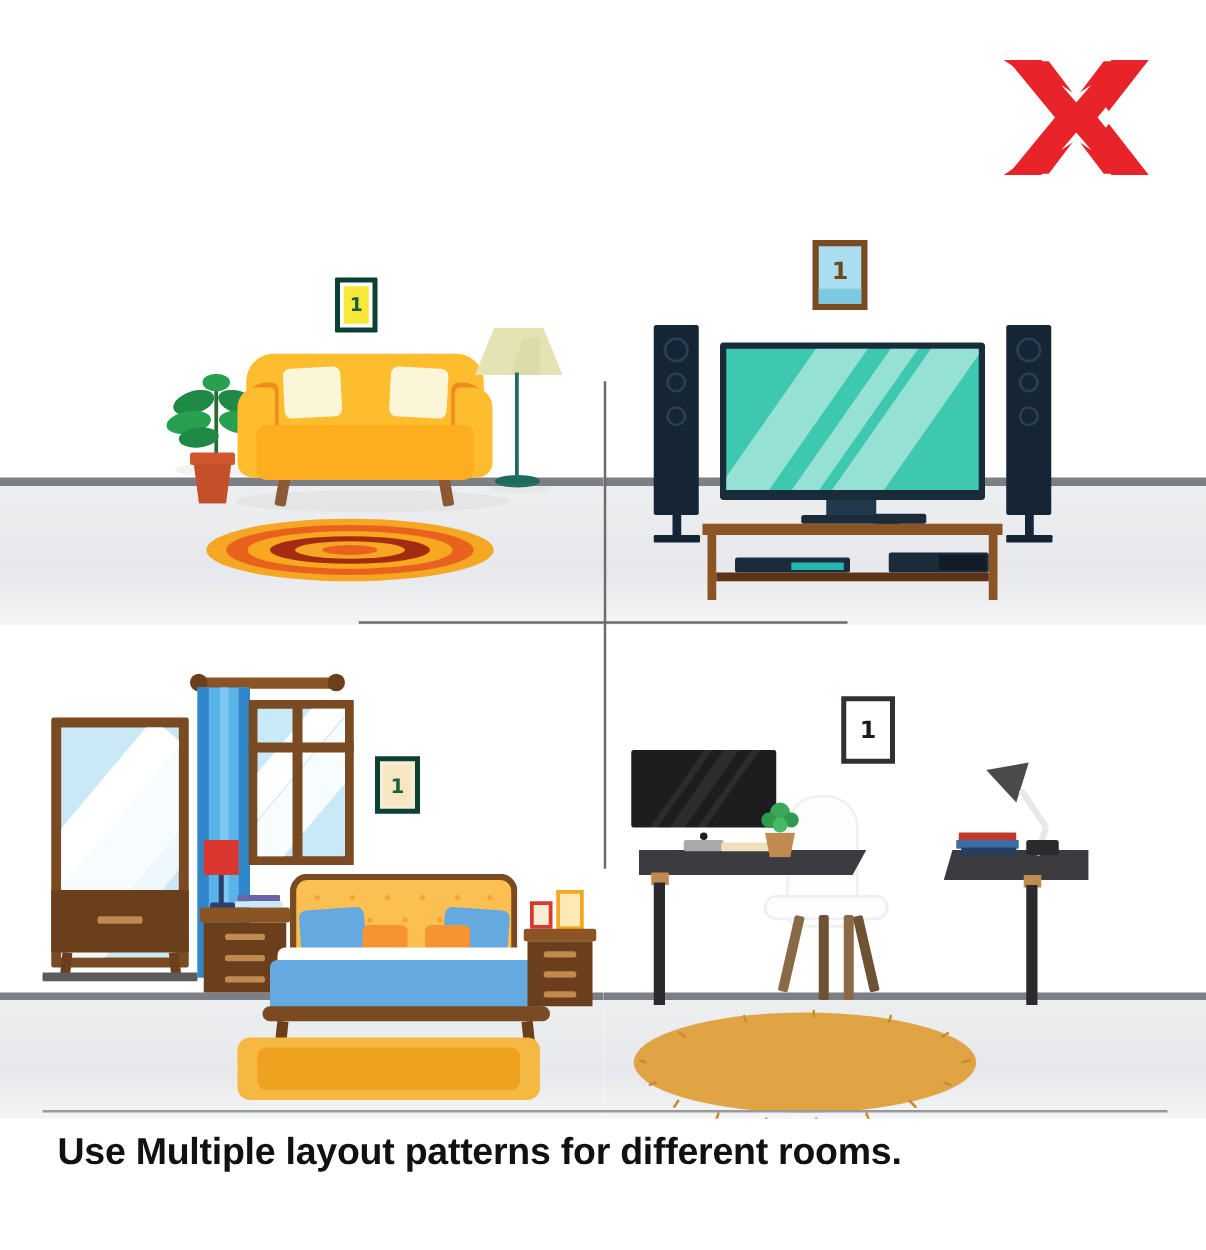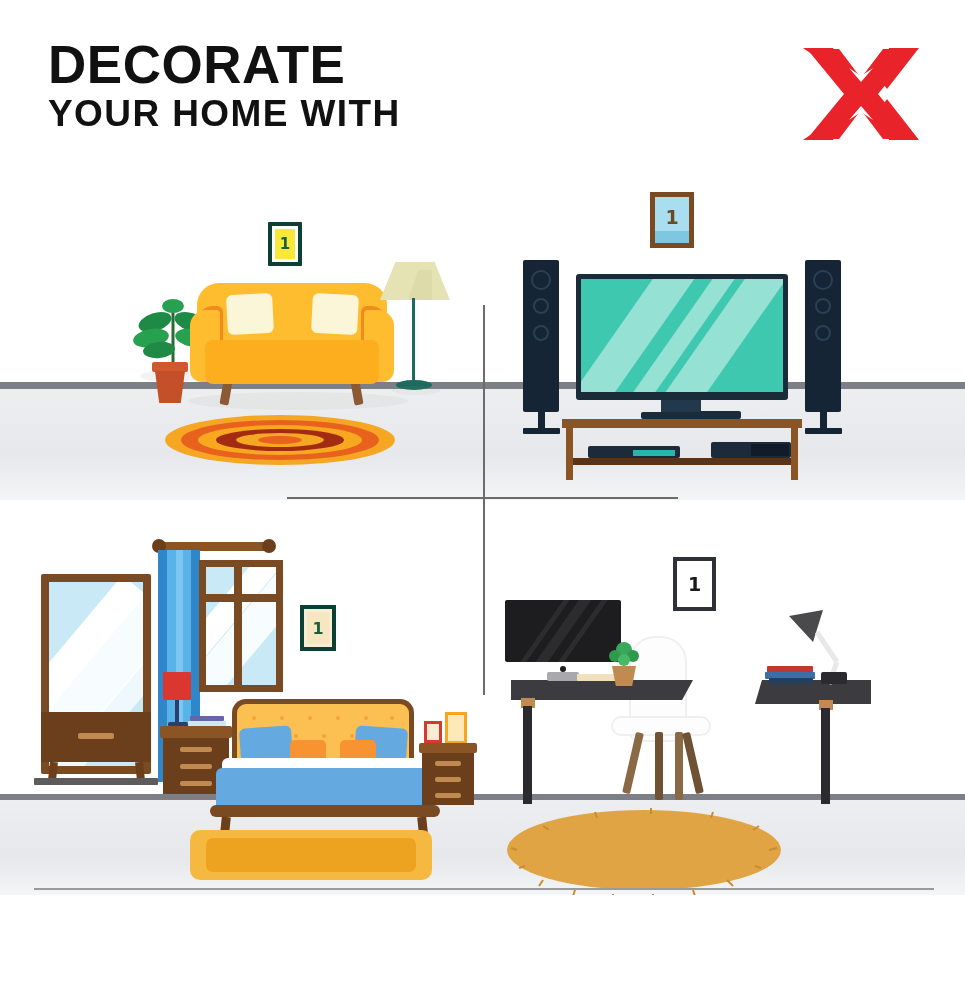--- a/index.html
+++ b/index.html
@@ -72,24 +72,20 @@
     letter-spacing: -0.2px;
   }
   .round { position: absolute; border-radius: 50%; }
 </style>
 </head>
 <body>
 
 <div id="poster">
 
   <div class="header">
-    <div class="headline">
-      <span class="headline-1">DECORATE</span>
-      <span class="headline-2">YOUR HOME WITH</span>
-    </div>
 
     <div class="logo">
       <svg class="logo-x" width="128" height="96" viewBox="0 0 128 96">
         <path d="M6 2 h30 l18 22 l-8 11 l-8 -11 z M92 2 h30 l-32 41 l-8 -11 z
                  M6 94 h30 l18 -22 l-8 -11 l-8 11 z M92 94 h30 l-32 -41 l-8 11 z
                  M46 30 l18 18 l-18 18 l12 -18 z M82 30 l-18 18 l18 18 l-12 -18 z" fill="#e8232a"></path>
         <path d="M10 3 L47 48 L10 93 L42 93 L64 64 L86 93 L118 93 L81 48 L118 3 L86 3 L64 32 L42 3 Z" fill="#e8232a"></path>
         <path d="M52 22 L64 36 L76 22 L64 30 Z M52 74 L64 60 L76 74 L64 66 Z" fill="#ffffff"></path>
       </svg>
     </div>
@@ -403,14 +399,15 @@
       <div style="position:absolute;left:282px;top:172px;width:50px;height:7px;background:#3a6ea5;border-radius:1px"></div>
       <div style="position:absolute;left:286px;top:178px;width:44px;height:6px;background:#24405e;border-radius:1px"></div>
       <div style="position:absolute;left:338px;top:172px;width:26px;height:12px;background:#2b2b2f;border-radius:2px"></div>
     </div>
   </div>
 
   <div class="divider-v" style="left:483px;top:305px;height:390px"></div>
   <div class="divider-h" style="left:287px;top:497px;width:391px"></div>
   <div class="bottom-rule" style="left:34px;top:888px;width:900px"></div>
 
+  <div class="caption">Use Multiple layout patterns for different rooms.</div>
 
 </div>
 
 </body></html>

